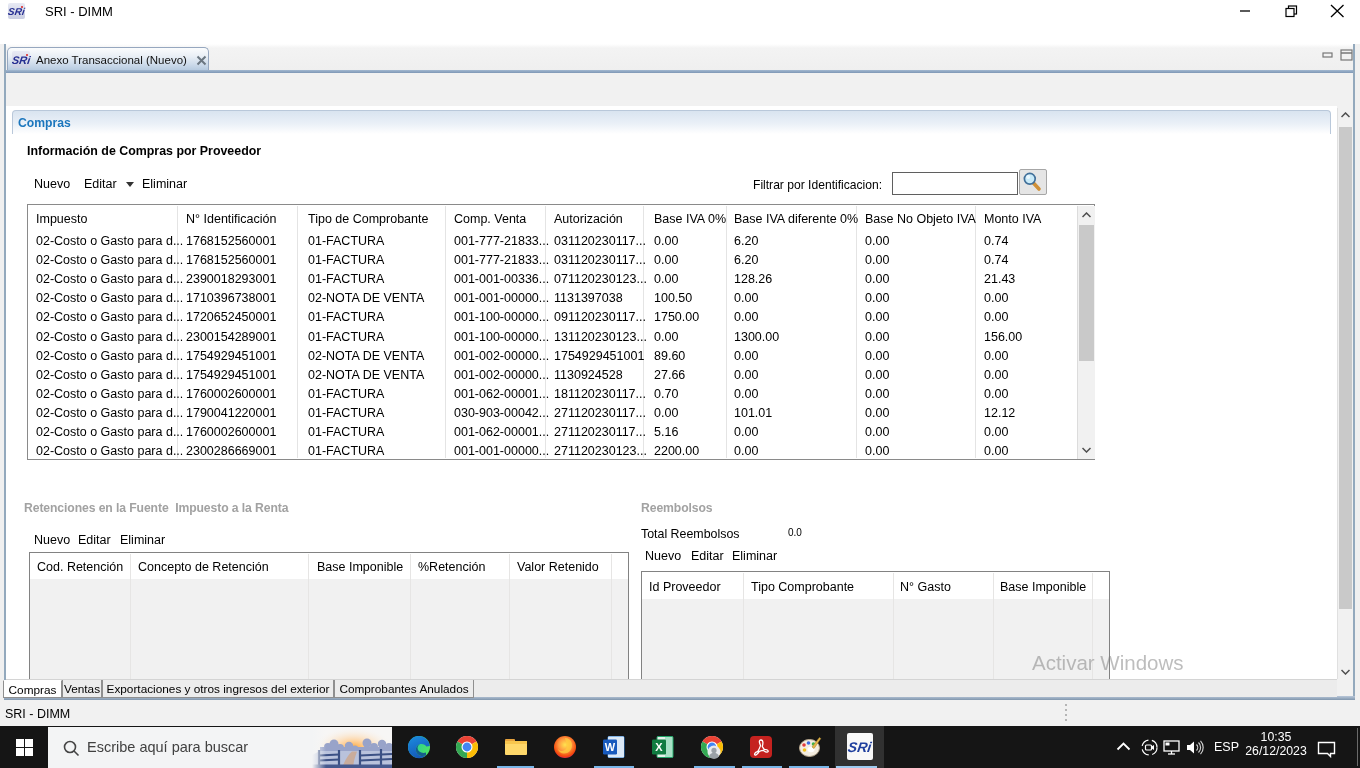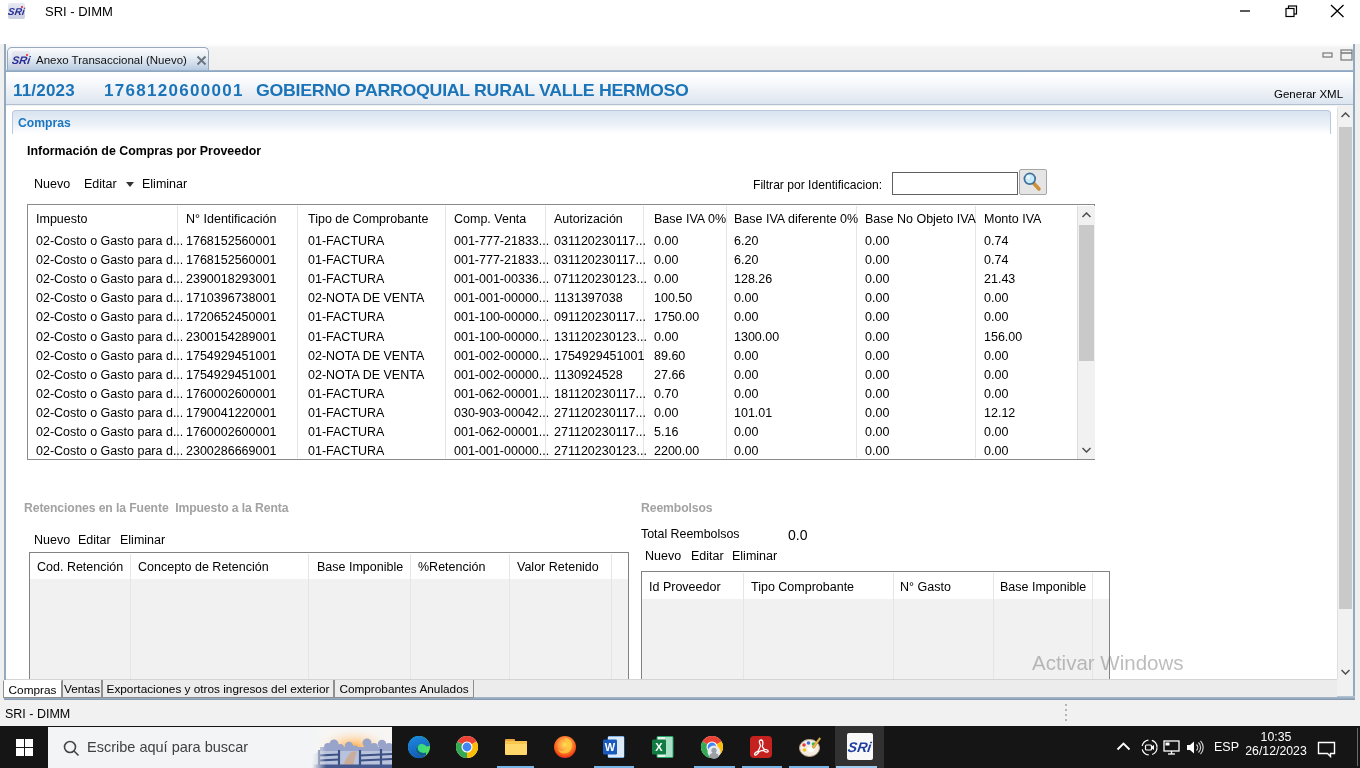--- a/index.html
+++ b/index.html
@@ -130,26 +130,20 @@
     </div>
     <svg style="position:absolute;left:1316px;top:8px" width="12" height="7">
           <rect x="1" y="1" width="9" height="4" fill="none" stroke="#777" stroke-width="1.2"></rect>
         </svg>
     <svg style="position:absolute;left:1334px;top:5px" width="13" height="12">
           <rect x="1" y="1" width="11" height="10" fill="none" stroke="#777" stroke-width="1.2"></rect>
           <line x1="1" y1="4" x2="12" y2="4" stroke="#777" stroke-width="1.5"></line>
         </svg>
   </div>
   <div id="keyline"></div>
-  <div id="hband">
-    <span class="hblue" style="left:7px">11/2023</span>
-    <span class="hblue" style="left:98px;letter-spacing:1.3px">1768120600001</span>
-    <span class="hblue" style="left:250px;letter-spacing:-0.3px;display:inline-block;transform:scaleX(1.045);transform-origin:left center">GOBIERNO PARROQUIAL RURAL VALLE HERMOSO</span>
-    <span id="genxml">Generar XML</span>
-  </div>
 
   <div id="content">
     <div id="panelhead"></div>
     <div id="compras-lbl">Compras</div>
     <div id="info-lbl">Información de Compras por Proveedor</div>
 
     <div class="toolbar" style="left:28px;top:71px">
       <span style="left:0">Nuevo</span>
           <span style="left:50px">Editar</span>
       <svg style="position:absolute;left:92px;top:5px" width="9" height="6">
@@ -354,21 +348,21 @@
         <span style="left:108px;top:7px">Concepto de Retención</span>
         <span style="left:287px;top:7px">Base Imponible</span>
         <span style="left:388px;top:7px">%Retención</span>
         <span style="left:487px;top:7px">Valor Retenido</span>
       </div>
       <div class="ebody" style="top:26px"></div>
     </div>
 
     <div class="gtitle" style="left:635px;top:395px">Reembolsos</div>
     <div style="position:absolute;left:635px;top:421px;font-size:12.4px;z-index:6">Total Reembolsos</div>
-    <div style="position:absolute;left:782px;top:421px;font-size:14px;z-index:6">0.0</div>
+    <div style="position:absolute;left:782px;top:421px;font-size:10px;z-index:6">0.0</div>
     <div class="toolbar" style="left:639px;top:443px">
       <span style="left:0">Nuevo</span>
           <span style="left:46px">Editar</span>
           <span style="left:87px">Eliminar</span>
     </div>
     <div class="etable" style="left:635px;top:465px;width:469px;height:114px">
       <i class="vsep" style="left:101px"></i>
           <i class="vsep" style="left:251px"></i>
           <i class="vsep" style="left:351px"></i>
           <i class="vsep" style="left:450px"></i>

